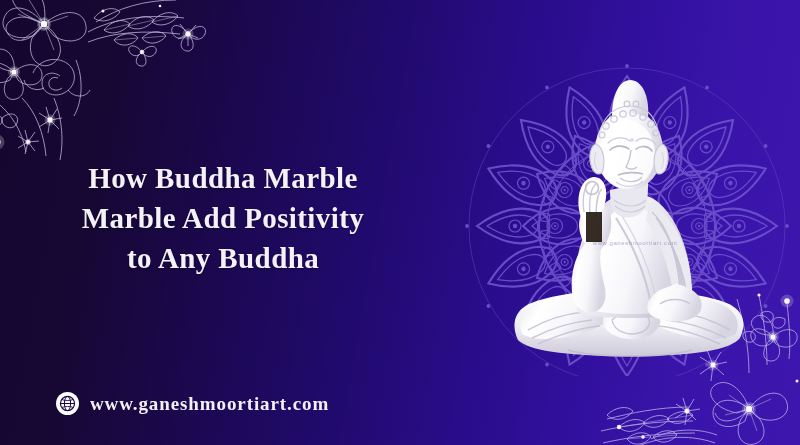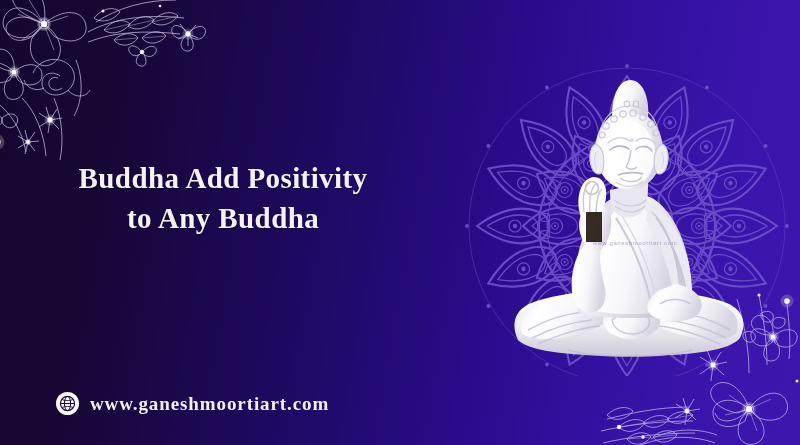--- a/index.html
+++ b/index.html
@@ -603,21 +603,22 @@
       <path d="M96,80 C94,86 94,93 97,97" fill="none" stroke="#d6d3e0" stroke-width="1"></path>
       <path d="M162,80 C164,86 164,93 161,97" fill="none" stroke="#d6d3e0" stroke-width="1"></path>
     </svg>
 
     
     <div class="wm-tag"></div>
     <div class="watermark">www.ganeshmoortiart.com</div>
   </div>
 
   <div class="headline">
-    <span class="ln">Buddha Add Positivity</span>
+    <span class="ln">How Buddha Marble</span>
+    <span class="ln">Marble Add Positivity</span>
     <span class="ln">to Any Buddha</span>
   </div>
 
   <div class="url-row">
     <span class="globe-badge">
       <svg viewBox="0 0 24 24" width="17" height="17">
         <circle cx="12" cy="12" r="10" fill="none" stroke="#1d0a4e" stroke-width="1.7"></circle>
         <ellipse cx="12" cy="12" rx="4.3" ry="10" fill="none" stroke="#1d0a4e" stroke-width="1.5"></ellipse>
         <line x1="2" y1="12" x2="22" y2="12" stroke="#1d0a4e" stroke-width="1.5"></line>
         <path d="M4.2,6.4 C7,8.2 17,8.2 19.8,6.4" fill="none" stroke="#1d0a4e" stroke-width="1.3"></path>

